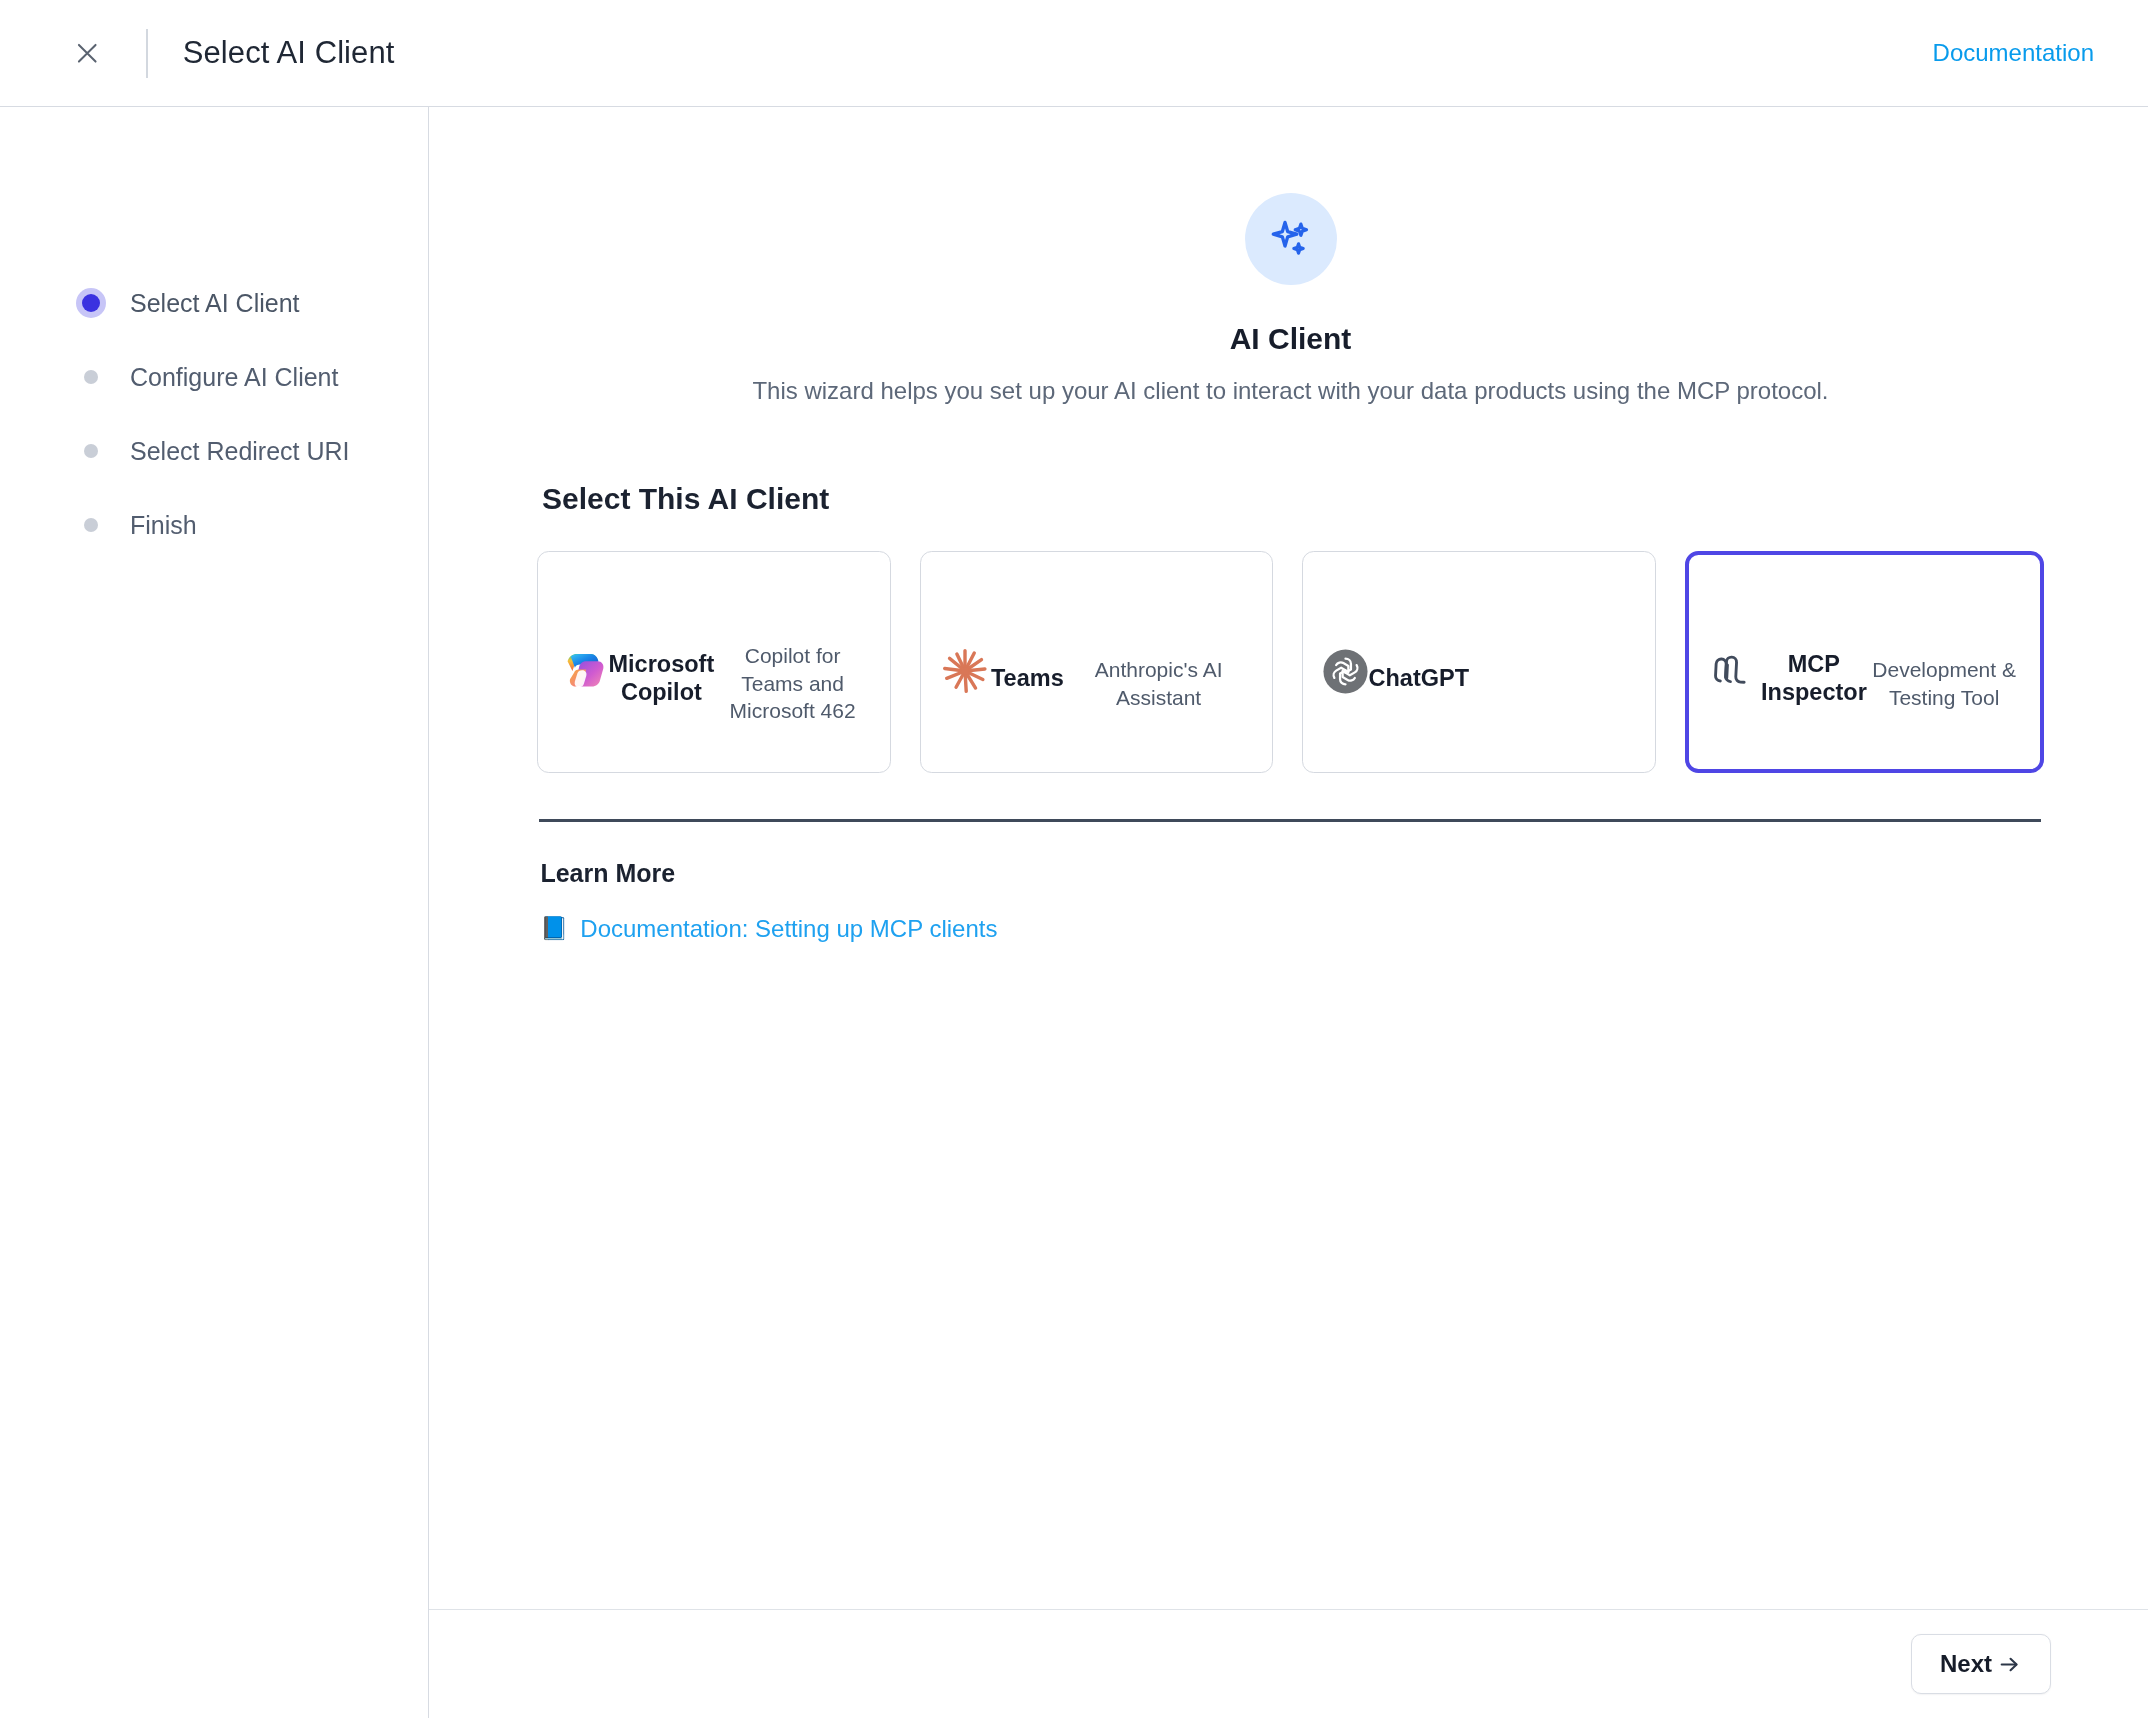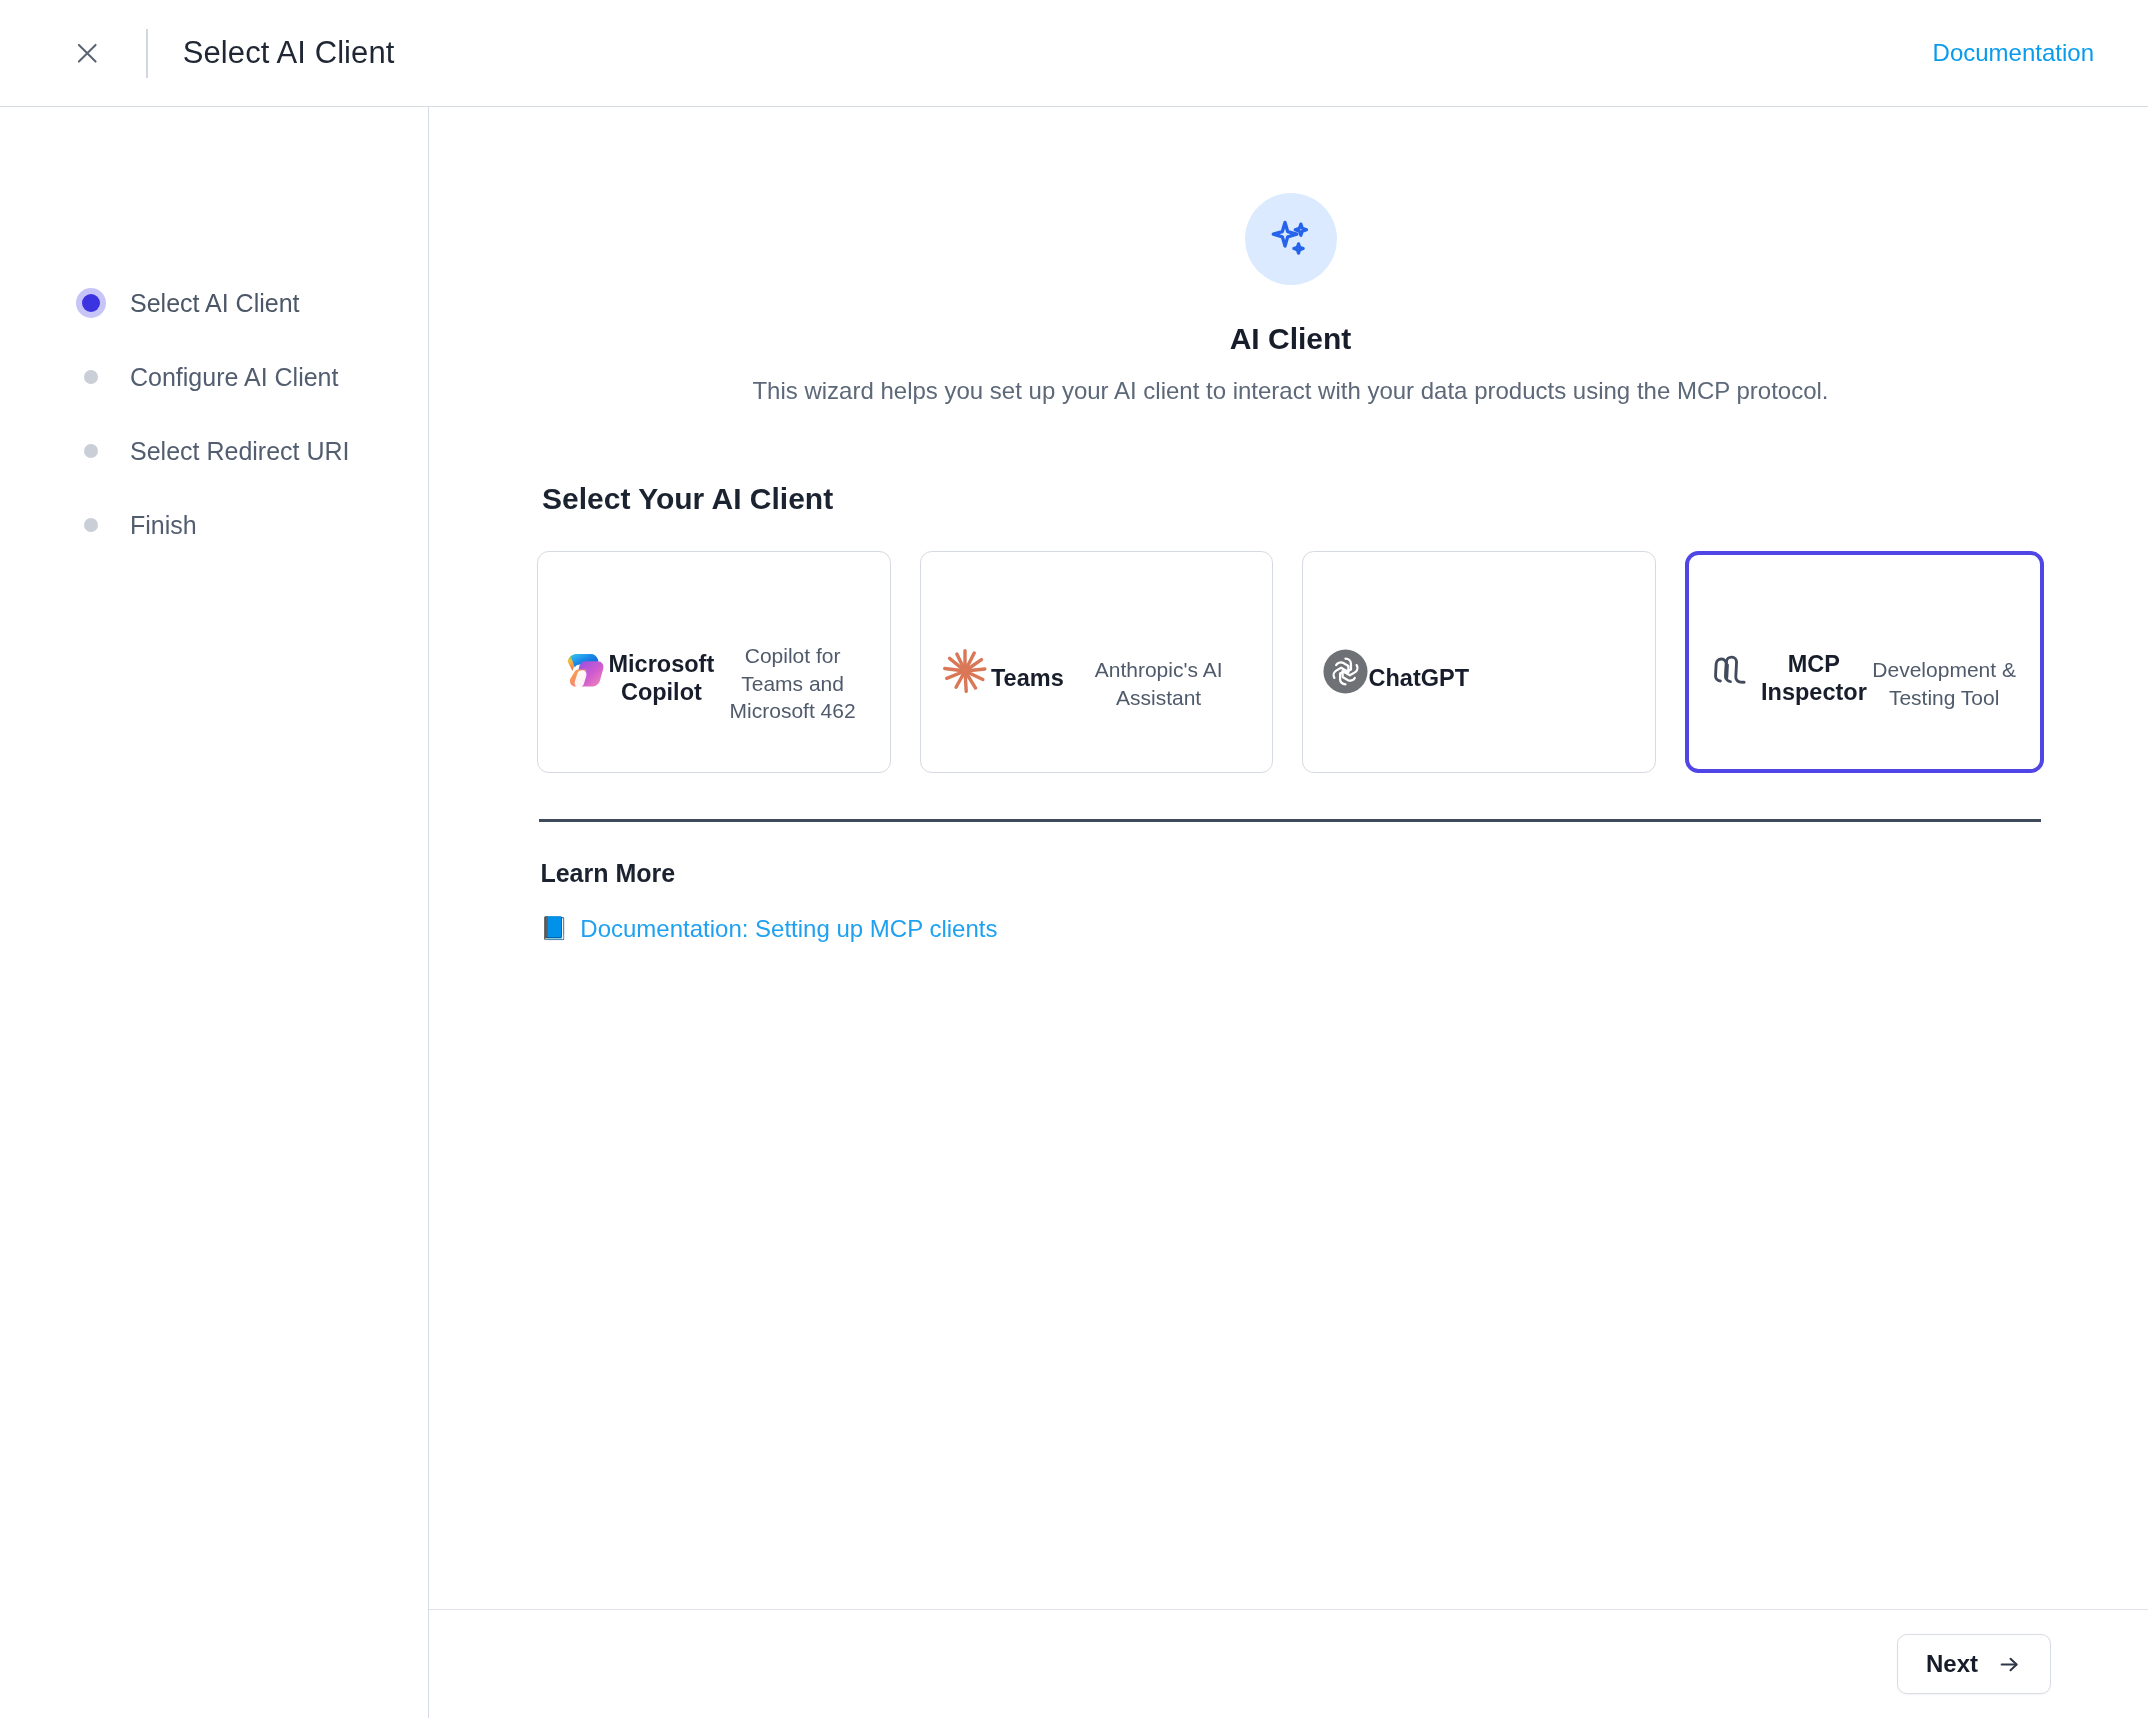--- a/index.html
+++ b/index.html
@@ -256,21 +256,21 @@
     border-top: 1.7px solid #dfe3e8;
     display: flex;
     align-items: center;
     justify-content: flex-end;
     padding-right: 97px;
     background: #ffffff;
   }
   .next-btn {
     display: flex;
     align-items: center;
-    gap: 19px;
+    gap: 5px;
     height: 60px;
     padding: 0 28px;
     border: 1.7px solid #d9dde4;
     border-radius: 10px;
     background: #ffffff;
     font-family: "Liberation Sans", sans-serif;
     font-size: 24px;
     font-weight: 700;
     color: #161c29;
     cursor: pointer;
@@ -334,21 +334,21 @@
             <svg width="47" height="47" viewBox="0 0 24 24" fill="none">
               <path d="M9.2 3.3 L10.55 7.95 L15.2 9.3 L10.55 10.65 L9.2 15.3 L7.85 10.65 L3.2 9.3 L7.85 7.95 Z" stroke="#2563eb" stroke-width="1.7" stroke-linejoin="round" stroke-linecap="round"></path>
               <path d="M17.3 4.1 L18.05 6.25 L20.2 7.0 L18.05 7.75 L17.3 9.9 L16.55 7.75 L14.4 7.0 L16.55 6.25 Z" stroke="#2563eb" stroke-width="1.6" stroke-linejoin="round" stroke-linecap="round"></path>
               <path d="M16.1 14.2 L16.7 16.0 L18.5 16.6 L16.7 17.2 L16.1 19.0 L15.5 17.2 L13.7 16.6 L15.5 16.0 Z" stroke="#2563eb" stroke-width="1.6" stroke-linejoin="round" stroke-linecap="round"></path>
             </svg>
           </div>
           <div class="hero-title">AI Client</div>
           <div class="hero-sub">This wizard helps you set up your AI client to interact with your data products using the MCP protocol.</div>
         </div>
 
-        <div class="section-title">Select Your AI Client</div>
+        <div class="section-title">Select This AI Client</div>
 
         <div class="cards">
 
           <div class="card">
             <div class="card-logo">
               <svg width="52" height="52" viewBox="0 0 64 64">
                 <defs>
                   <linearGradient id="cpA" x1="0" y1="0" x2="1" y2="1">
                     <stop offset="0%" stop-color="#39c6f3"></stop>
                     <stop offset="45%" stop-color="#1a87e8"></stop>

